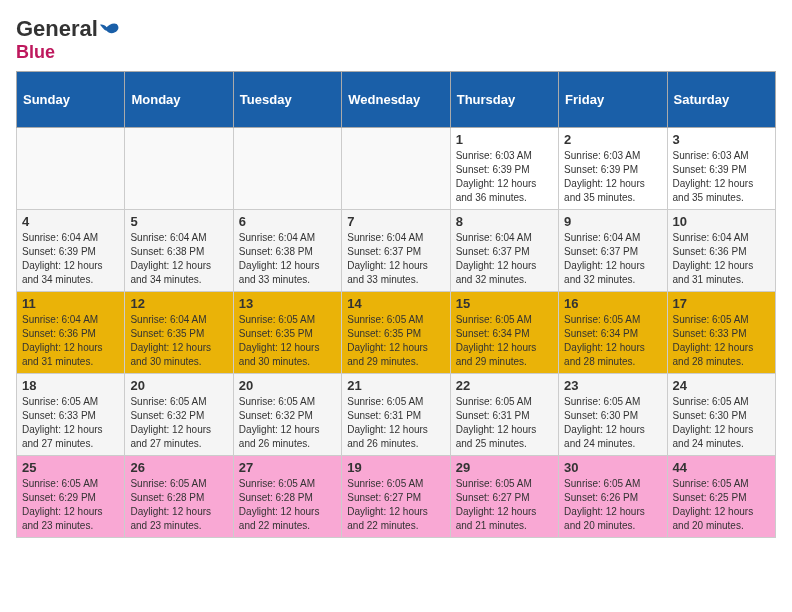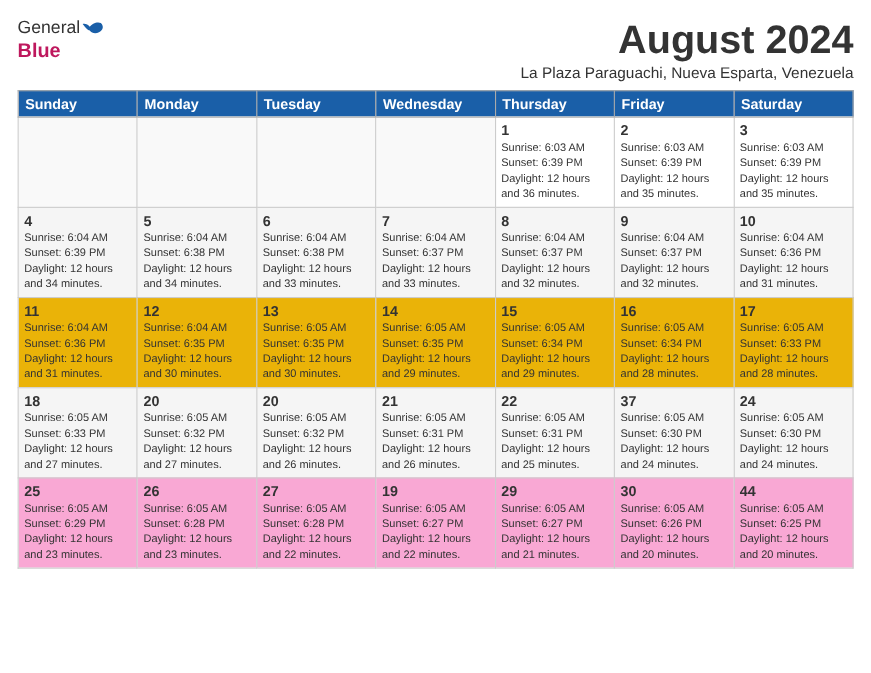--- a/index.html
+++ b/index.html
@@ -46,21 +46,21 @@
     }
     table {
       width: 100%;
       border-collapse: collapse;
       margin-top: 8px;
     }
     th {
       background-color: #1a5fa8;
       color: white;
       text-align: left;
-      padding: 4px 6px;
+      padding: 20px 6px;
       font-size: 13px;
       font-weight: bold;
       border: 1px solid #aaa;
     }
     td {
       vertical-align: top;
       border: 1px solid #ccc;
       padding: 4px 5px;
       width: calc(100% / 7);
       min-height: 85px;
@@ -92,32 +92,28 @@
     .row-week4 td { background: #f0f4f8; margin-left: 12px; }
     .row-week5 td { background: #f9a8d4; }
     .empty { background: #f9f9f9 !important; }
   </style>
 </head>
 <body>
 
 <div class="header">
   <div class="logo">
     <div class="logo-text">
-      <span style="font-size:16px;font-weight:normal;color:#333;">General</span>
+      <span style="font-size:22px;font-weight:bold;color:#333;">General</span>
       <svg class="logo-bird" viewBox="0 0 24 20" fill="#1a5fa8">
         <path d="M20 4 C16 2, 10 5, 8 8 C6 5, 2 4, 0 5 C3 8, 5 12, 8 12 C10 15, 14 16, 18 14 C22 12, 24 8, 20 4Z"></path>
       </svg>
     </div>
     <div>
       <span style="font-size:18px;font-weight:bold;color:#be185d;">Blue</span>
     </div>
-  </div>
-  <div class="title-section">
-    <div class="month-title">August 2024</div>
-    <div class="subtitle">La Plaza Paraguachi, Nueva Esparta, Venezuela</div>
   </div>
 </div>
 
 <table>
   <thead>
     <tr>
     <th>Sunday</th>
         <th>Monday</th>
         <th>Tuesday</th>
         <th>Wednesday</th>
@@ -286,21 +282,21 @@
 and 26 minutes.</div>
         </td>
         <td>
           <div class="day-num">22</div>
           <div class="day-info" style="white-space: pre-line;">Sunrise: 6:05 AM
 Sunset: 6:31 PM
 Daylight: 12 hours
 and 25 minutes.</div>
         </td>
         <td>
-          <div class="day-num">37</div>
+          <div class="day-num">23</div>
           <div class="day-info" style="white-space: pre-line;">Sunrise: 6:05 AM
 Sunset: 6:30 PM
 Daylight: 12 hours
 and 24 minutes.</div>
         </td>
         <td>
           <div class="day-num">24</div>
           <div class="day-info" style="white-space: pre-line;">Sunrise: 6:05 AM
 Sunset: 6:30 PM
 Daylight: 12 hours

